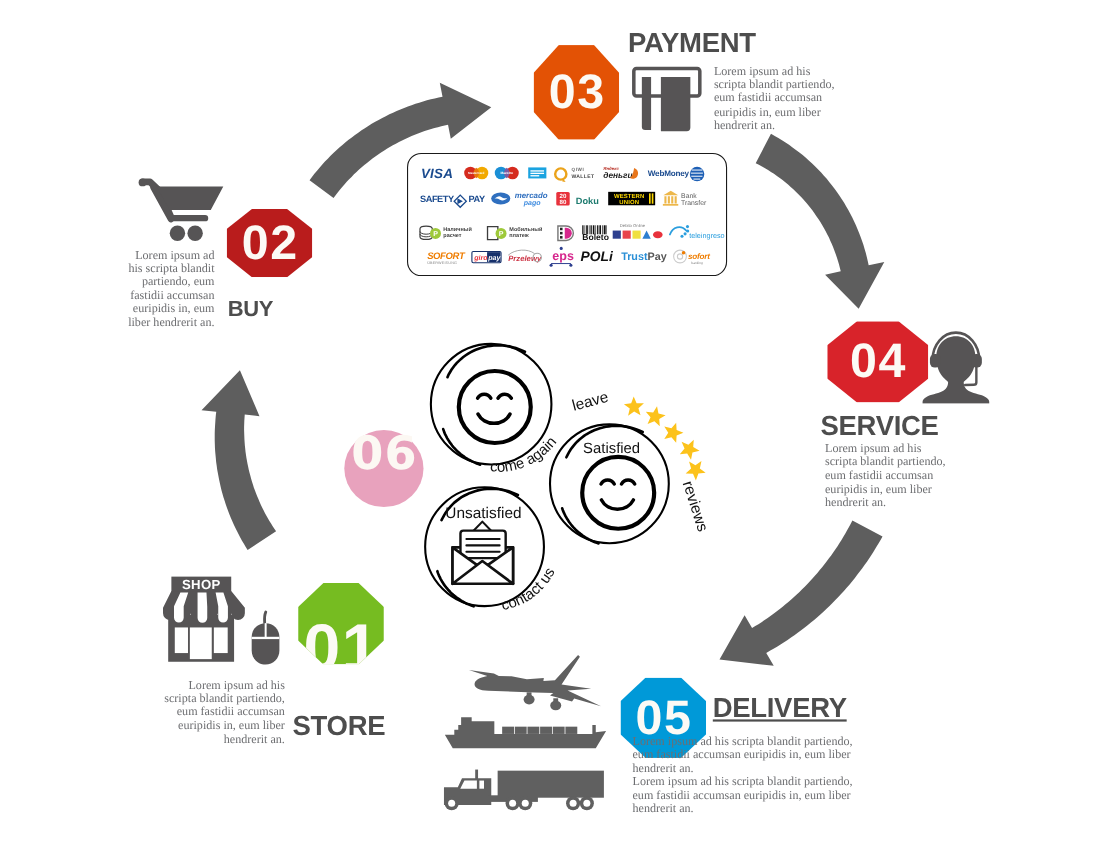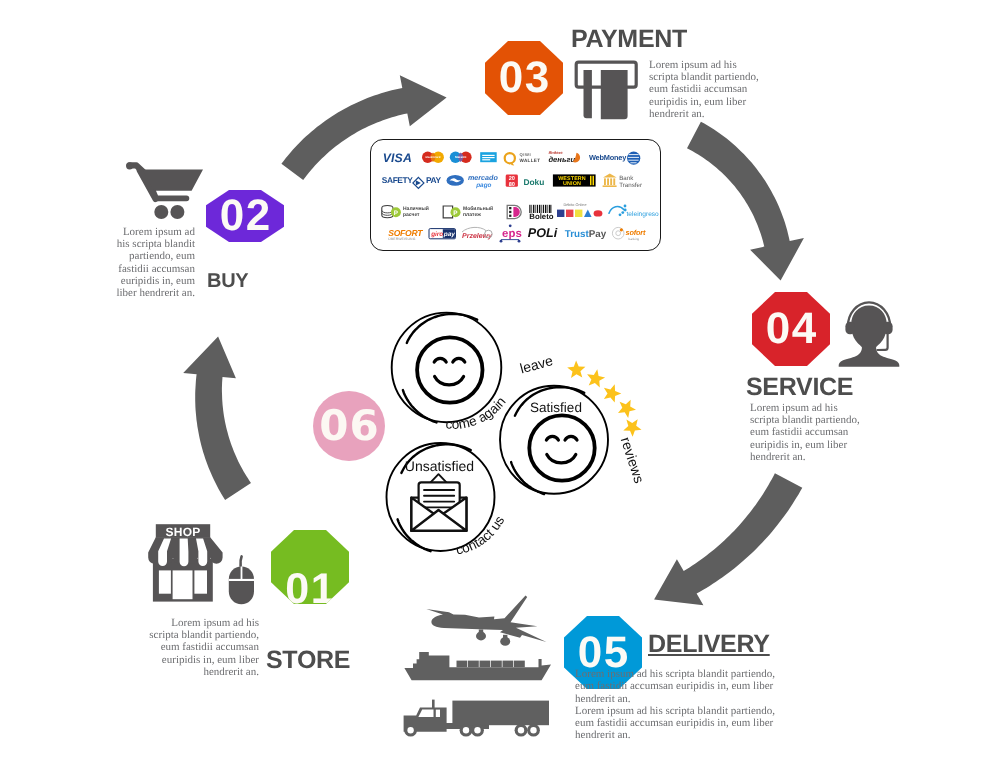--- a/index.html
+++ b/index.html
@@ -12,21 +12,21 @@
   .abs{position:absolute;}
   svg text{ -webkit-font-smoothing:antialiased; }
   svg{ text-rendering:geometricPrecision; }
 
   
   .oct{position:absolute;display:flex;align-items:center;justify-content:center;
        clip-path:polygon(29.5% 0,70.5% 0,100% 29.5%,100% 70.5%,70.5% 100%,29.5% 100%,0 70.5%,0 29.5%);}
   .oct span{color:#fcfaf5;font-weight:bold;letter-spacing:-0.5px;
             font-family:"Liberation Sans",sans-serif;}
 
-  .circ{position:absolute;border-radius:50%;display:flex;align-items:center;justify-content:center;}
+  .circ{position:absolute;border-radius:50%;display:flex;justify-content:center;}
   .circ span{color:#fcf8f3;font-weight:bold;font-family:"DejaVu Sans",sans-serif;}
 
   
   .hd{position:absolute;font-weight:bold;color:#4d4d4d;white-space:nowrap;
       font-family:"Liberation Sans",sans-serif;letter-spacing:0px;}
   .bd{position:absolute;color:#6d6e71;font-family:Liberation Serif, serif;}
 
   
   .paypanel{position:absolute;background:#fff;border:1.6px solid #1a1a1a;border-radius:13px;
             box-sizing:border-box;}
@@ -38,21 +38,21 @@
 
   <svg class="abs" style="left:0;top:0;width:1000px;height:767px;" viewBox="0 0 1000 767">
     <path d="M281.4,163.8L283.6,160.9L285.8,158.0L288.2,155.2L290.5,152.4L293.0,149.6L295.4,146.9L298.0,144.3L300.5,141.7L303.1,139.1L305.8,136.6L308.5,134.2L311.3,131.8L314.1,129.4L316.9,127.1L319.8,124.9L322.7,122.7L325.7,120.6L328.7,118.5L331.7,116.5L334.8,114.5L337.9,112.6L341.1,110.7L344.2,109.0L347.5,107.2L350.7,105.6L354.0,103.9L357.3,102.4L360.6,100.9L364.0,99.5L367.4,98.1L370.8,96.8L374.2,95.6L377.7,94.4L381.1,93.3L384.6,92.2L388.1,91.2L391.7,90.3L395.2,89.5L398.8,88.7L402.3,88.0L399.8,75.2L446.6,97.4L409.8,126.2L407.3,113.5L404.2,114.1L401.2,114.8L398.1,115.6L395.0,116.4L392.0,117.3L389.0,118.2L386.0,119.2L383.0,120.3L380.0,121.4L377.1,122.5L374.2,123.7L371.3,125.0L368.4,126.3L365.5,127.7L362.7,129.1L359.9,130.6L357.1,132.1L354.4,133.7L351.7,135.3L349.0,137.0L346.4,138.7L343.8,140.5L341.2,142.3L338.6,144.2L336.1,146.1L333.6,148.1L331.2,150.1L328.8,152.1L326.4,154.2L324.1,156.4L321.8,158.5L319.6,160.8L317.4,163.0L315.2,165.3L313.1,167.7L311.1,170.0L309.0,172.5L307.0,174.9L305.1,177.4L303.2,179.9Z" fill="#5e5e5e"></path>
     <path d="M700.9,121.7L704.3,123.6L707.6,125.5L710.9,127.5L714.1,129.6L717.3,131.7L720.5,134.0L723.6,136.3L726.7,138.6L729.7,141.0L732.6,143.5L735.5,146.1L738.3,148.7L741.1,151.4L743.8,154.1L746.5,156.9L749.0,159.7L751.6,162.6L754.0,165.6L756.4,168.6L758.7,171.7L761.0,174.8L763.2,177.9L765.3,181.1L767.4,184.4L769.3,187.7L771.2,191.0L773.0,194.4L774.8,197.8L776.5,201.3L778.1,204.7L779.6,208.3L781.0,211.8L782.4,215.4L783.7,219.0L784.9,222.6L786.0,226.3L787.1,230.0L788.0,233.7L788.9,237.4L789.7,241.1L803.9,238.1L780.6,280.6L750.1,249.7L764.3,246.6L763.5,243.4L762.7,240.3L761.8,237.2L760.8,234.1L759.7,231.0L758.6,228.0L757.5,224.9L756.2,221.9L754.9,219.0L753.6,216.0L752.1,213.1L750.6,210.3L749.1,207.4L747.4,204.6L745.8,201.9L744.0,199.1L742.2,196.5L740.4,193.8L738.5,191.2L736.5,188.7L734.5,186.1L732.4,183.7L730.2,181.2L728.1,178.9L725.8,176.6L723.5,174.3L721.2,172.1L718.8,169.9L716.4,167.8L713.9,165.7L711.4,163.7L708.9,161.8L706.3,159.9L703.6,158.0L700.9,156.3L698.2,154.5L695.5,152.9L692.7,151.3L689.9,149.8L687.0,148.3Z" fill="#5e5e5e"></path>
     <path d="M802.3,487.7L800.4,491.1L798.5,494.4L796.5,497.6L794.5,500.8L792.5,504.1L790.4,507.2L788.3,510.4L786.1,513.5L783.9,516.6L781.6,519.6L779.3,522.6L777.0,525.6L774.6,528.6L772.2,531.5L769.7,534.4L767.2,537.2L764.6,540.0L762.1,542.8L759.4,545.5L756.8,548.2L754.1,550.9L751.4,553.5L748.6,556.1L745.8,558.6L743.0,561.1L740.1,563.6L737.2,566.0L734.2,568.4L731.3,570.7L728.3,573.0L725.2,575.3L722.2,577.5L719.1,579.6L716.0,581.8L712.8,583.8L709.6,585.9L706.4,587.9L703.2,589.8L699.9,591.7L696.6,593.6L703.4,605.3L654.1,599.5L676.9,559.3L683.7,571.0L686.6,569.2L689.5,567.4L692.3,565.6L695.1,563.7L697.9,561.8L700.7,559.8L703.5,557.8L706.2,555.7L708.9,553.6L711.5,551.5L714.1,549.4L716.7,547.2L719.3,545.0L721.8,542.7L724.3,540.4L726.8,538.1L729.2,535.7L731.6,533.3L734.0,530.9L736.3,528.4L738.6,525.9L740.8,523.4L743.1,520.8L745.2,518.2L747.4,515.6L749.5,513.0L751.6,510.3L753.6,507.6L755.6,504.9L757.6,502.1L759.5,499.3L761.4,496.5L763.2,493.7L765.0,490.8L766.7,488.0L768.5,485.0L770.1,482.1L771.8,479.2L773.4,476.2L774.9,473.2Z" fill="#5e5e5e"></path>
     <path d="M225.1,500.1L223.4,497.2L221.7,494.4L220.0,491.5L218.4,488.7L216.9,485.7L215.4,482.8L213.9,479.8L212.5,476.8L211.2,473.8L209.9,470.8L208.6,467.7L207.4,464.6L206.3,461.5L205.2,458.4L204.2,455.3L203.2,452.2L202.3,449.0L201.4,445.8L200.6,442.6L199.9,439.4L199.2,436.2L198.6,433.0L198.0,429.7L197.4,426.5L197.0,423.3L196.5,420.0L196.2,416.7L195.9,413.5L195.6,410.2L195.4,406.9L195.3,403.7L195.2,400.4L195.2,397.1L195.2,393.8L195.3,390.6L195.5,387.3L195.7,384.0L195.9,380.8L196.2,377.5L196.6,374.3L183.2,372.9L218.1,336.6L235.9,378.3L222.5,376.9L222.3,379.7L222.1,382.5L222.0,385.4L221.9,388.2L221.9,391.0L222.0,393.8L222.1,396.6L222.2,399.4L222.4,402.2L222.6,405.0L222.9,407.8L223.2,410.6L223.6,413.4L224.0,416.2L224.5,418.9L225.0,421.7L225.6,424.4L226.2,427.2L226.9,429.9L227.6,432.6L228.3,435.3L229.1,438.0L230.0,440.7L230.8,443.3L231.8,445.9L232.8,448.6L233.8,451.2L234.9,453.7L236.0,456.3L237.1,458.8L238.3,461.4L239.6,463.9L240.8,466.3L242.2,468.8L243.5,471.2L244.9,473.6L246.4,476.0L247.9,478.3L249.4,480.7L251.0,482.9Z" fill="#5e5e5e"></path>
 
   </svg>
 
   <div class="oct" style="left:271px;top:530px;width:78px;height:74px;background:#76bc21;">
-    <span style="font-size:43px;line-height:1;letter-spacing:1.5px;padding-left:1.5px;margin-top:44px;">01</span>
+    <span style="font-size:60px;line-height:1;letter-spacing:1.5px;padding-left:1.5px;margin-top:44px;">01</span>
   </div>
   <div class="hd" style="left:266px;top:646px;font-size:25px;letter-spacing:-0.3px;">STORE</div>
   <div class="bd" style="left:147px;top:617px;width:112px;font-size:11px;line-height:12.2px;text-align:right;">Lorem ipsum ad his scripta blandit partiendo, eum fastidii accumsan euripidis in, eum liber hendrerit an.</div>
 
   <svg class="abs" style="left:141px;top:523px;width:84px;height:80px;" viewBox="0 0 84 80">
 
     <rect x="11.9" y="36.0" width="59.9" height="42.6" fill="#565455"></rect>
 
     <path d="M14.8,14.2 H69.2 L81.6,29.5 V34.5 a6.2,6.2 0 0 1 -12.4,0 a6.2,6.2 0 0 1 -12.4,0
              a6.2,6.2 0 0 1 -12.4,0 a6.2,6.2 0 0 1 -12.4,0 a6.2,6.2 0 0 1 -12.4,0
@@ -70,49 +70,49 @@
     <rect x="53.4" y="47.4" width="12.6" height="23.3" fill="#ffffff"></rect>
   </svg>
 
   <svg class="abs" style="left:228px;top:554px;width:28px;height:52px;" viewBox="0 0 28 52">
     <path d="M13.6,2.4 c-1.5,3.5 -1.2,7.0 -1.0,9.6" stroke="#565455" stroke-width="2.6" fill="none" stroke-linecap="round"></path>
     <path d="M13.4,12.5 C20.6,12.5 26.0,18.0 26.0,25.2 v12.2 C26.0,44.6 20.4,50.2 13.4,50.2 C6.4,50.2 0.8,44.6 0.8,37.4 V25.2 C0.8,18.0 6.2,12.5 13.4,12.5 Z" fill="#565455"></path>
     <rect x="12.6" y="12.5" width="1.8" height="14" fill="#ffffff"></rect>
     <rect x="0.8" y="24.9" width="25.2" height="2.1" fill="#ffffff"></rect>
   </svg>
 
-  <div class="oct" style="left:206px;top:190px;width:78px;height:52px;background:#6d28d9;">
+  <div class="oct" style="left:206px;top:190px;width:78px;height:62px;background:#b91c1c;">
     <span style="font-size:44px;line-height:1;letter-spacing:1.5px;padding-left:1.5px;">02</span>
   </div>
   <div class="hd" style="left:207px;top:270px;font-size:20px;letter-spacing:-0.3px;">BUY</div>
   <div class="bd" style="left:108px;top:226px;width:87px;font-size:11px;line-height:12.2px;text-align:right;">Lorem ipsum ad his scripta blandit partiendo, eum fastidii accumsan euripidis in, eum liber hendrerit an.</div>
 
   <svg class="abs" style="left:124px;top:150px;width:88px;height:70px;" viewBox="0 0 88 70">
     <path d="M5.8,15.4 H12.4 L19.4,22.0" stroke="#565455" stroke-width="6.2" fill="none" stroke-linecap="round" stroke-linejoin="round"></path>
     <circle cx="5.6" cy="15.8" r="3.6" fill="#565455"></circle>
     <path d="M17.6,19.6 H79.0 L67.6,40.8 H32.0 L34.0,45.4 H62.4
              a2.9,2.9 0 0 1 0,5.8 H30.2 L14.8,21.8 Z" fill="#565455"></path>
     <path d="M15.5,20.4 L31.4,49.2" stroke="#565455" stroke-width="5.8" fill="none" stroke-linecap="round"></path>
     <circle cx="37.3" cy="62.0" r="7.0" fill="#565455"></circle>
     <circle cx="53.4" cy="62.0" r="7.0" fill="#565455"></circle>
   </svg>
 
-  <div class="oct" style="left:485px;top:41px;width:78px;height:74px;background:#e35205;">
+  <div class="oct" style="left:485px;top:41px;width:78px;height:86px;background:#e35205;">
     <span style="font-size:44px;line-height:1;letter-spacing:1.5px;padding-left:1.5px;">03</span>
   </div>
   <div class="hd" style="left:571px;top:25px;font-size:25px;letter-spacing:-0.3px;text-align:right;">PAYMENT</div>
   <div class="bd" style="left:649px;top:59px;width:115px;font-size:11px;line-height:12.2px;text-align:left;">Lorem ipsum ad his scripta blandit partiendo, eum fastidii accumsan euripidis in, eum liber hendrerit an.</div>
 
   <svg class="abs" style="left:573px;top:59px;width:66px;height:63px;" viewBox="0 0 66 63">
     <rect x="3.2" y="3.2" width="60.0" height="25.0" rx="2.4" ry="2.4" fill="none" stroke="#565455" stroke-width="3.2"></rect>
     <path d="M10.5,11.0 H18.9 V59.2 H13.5 a3.0,3.0 0 0 1 -3.0,-3.0 Z" fill="#565455"></path>
     <path d="M27.8,11.0 H54.6 V57.0 a3.3,3.3 0 0 1 -3.3,3.3 H27.8 Z" fill="#565455"></path>
   </svg>
 
-  <div class="oct" style="left:752px;top:292px;width:78px;height:74px;background:#d8232a;text-align:center;">
+  <div class="oct" style="left:752px;top:292px;width:92px;height:74px;background:#d8232a;text-align:center;">
     <span style="font-size:44px;line-height:1;letter-spacing:1.5px;padding-left:1.5px;">04</span>
   </div>
   <div class="hd" style="left:746px;top:373px;font-size:25px;letter-spacing:-0.3px;">SERVICE</div>
   <div class="bd" style="left:750px;top:402px;width:115px;font-size:11px;line-height:12.2px;text-align:left;">Lorem ipsum ad his scripta blandit partiendo, eum fastidii accumsan euripidis in, eum liber hendrerit an.</div>
 
   <svg class="abs" style="left:838px;top:300px;width:64px;height:67px;" viewBox="0 0 64 67">
 
     <path d="M9.8,27.0 a21.2,24.6 0 0 1 42.4,0" fill="none" stroke="#565455" stroke-width="2.3"></path>
 
     <path d="M31.0,5.6 C20.3,5.6 13.2,13.8 13.2,24.6 C13.2,31.6 14.9,36.8 17.6,40.6

